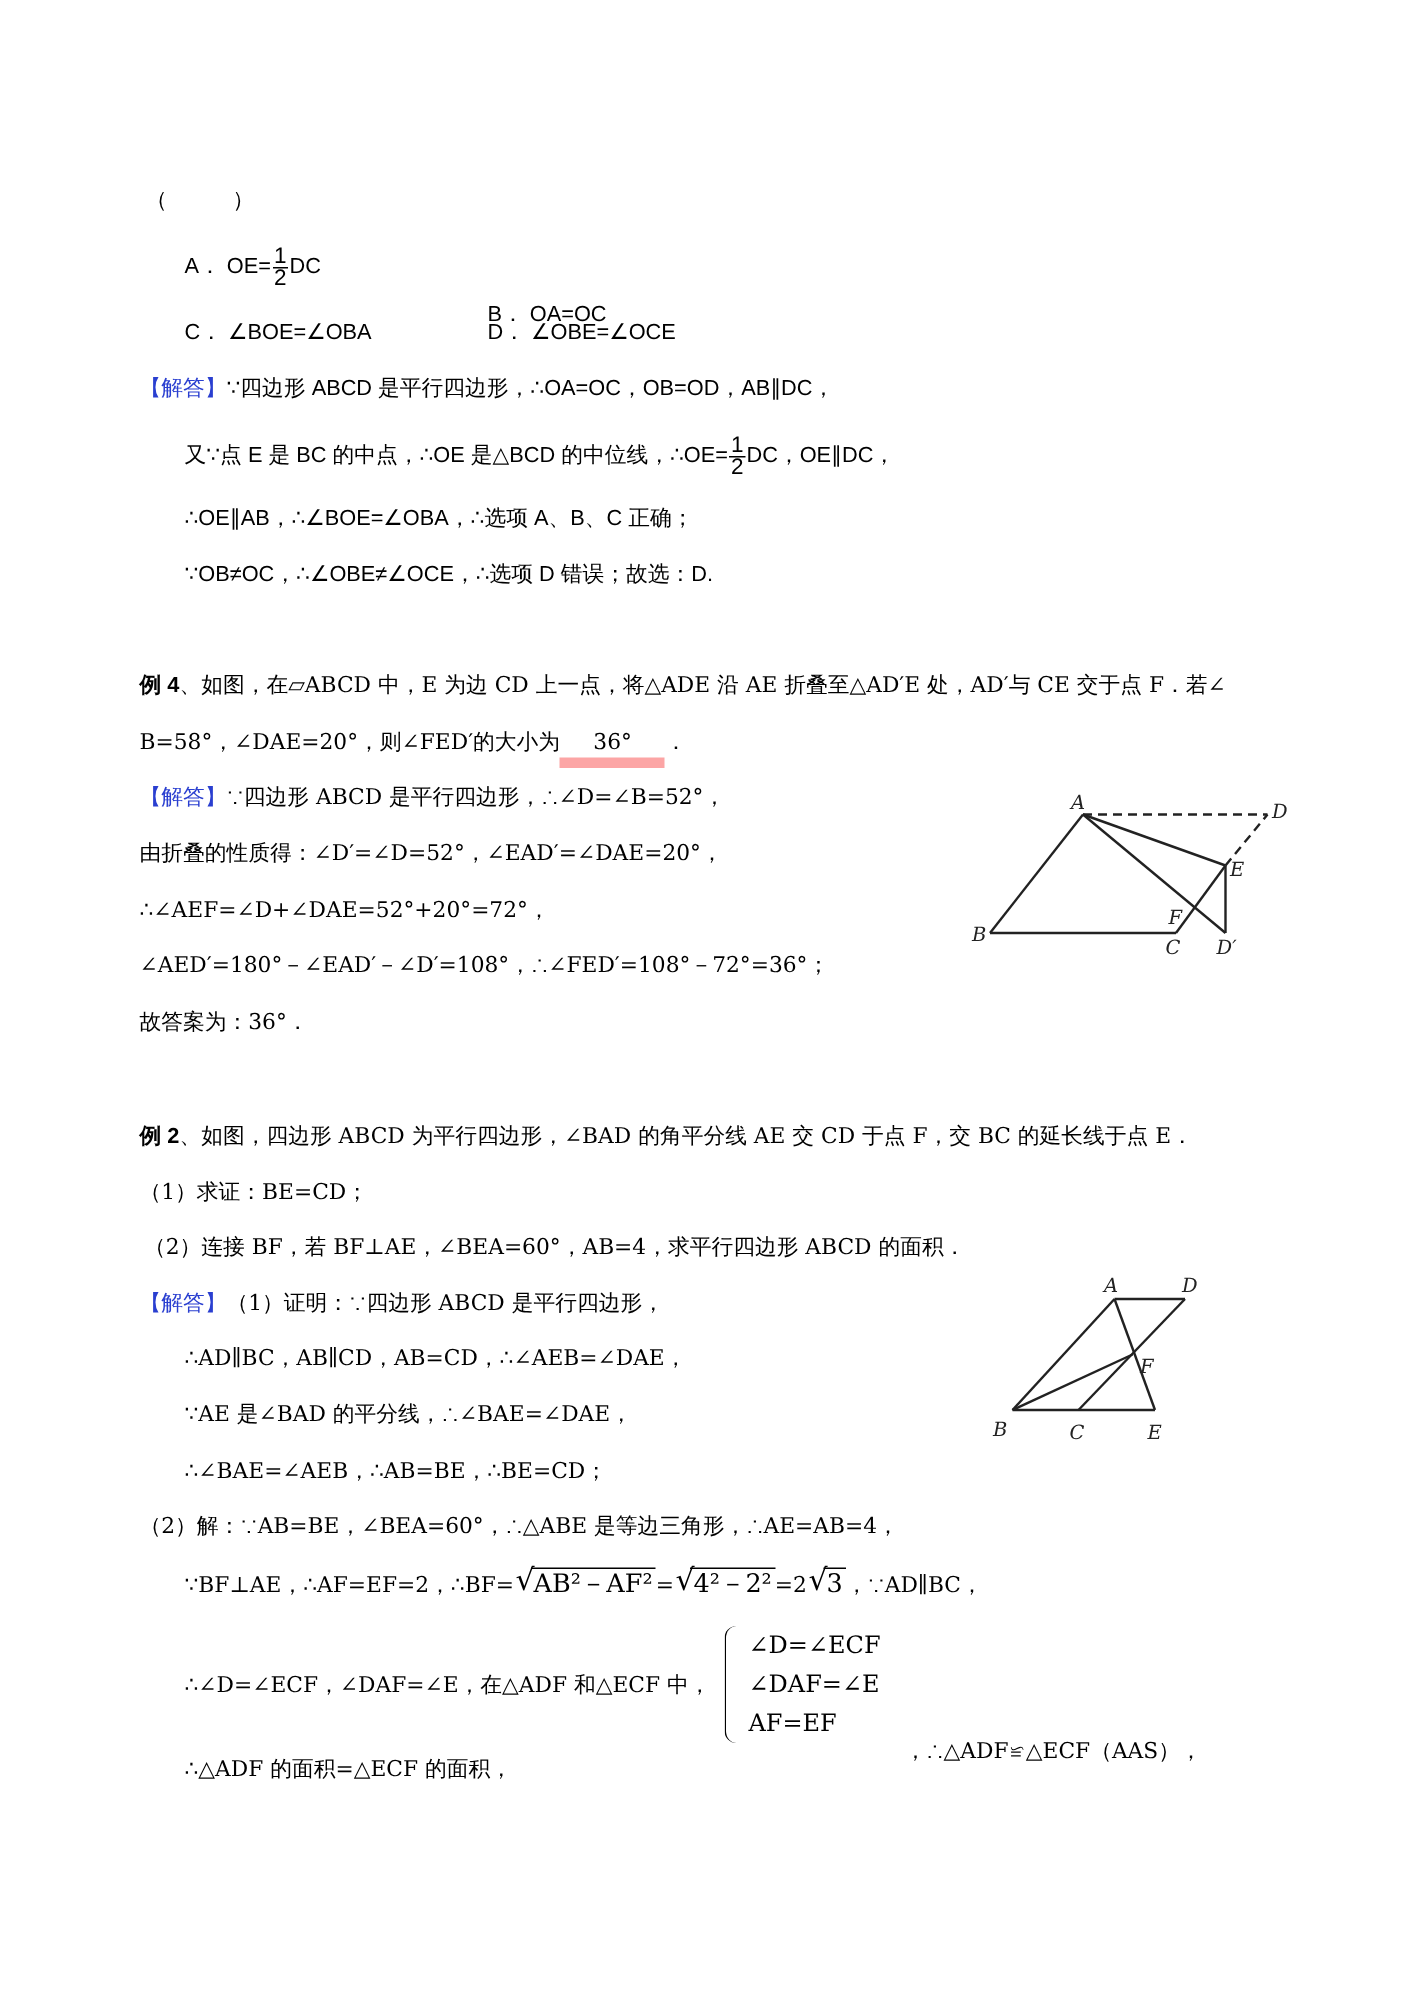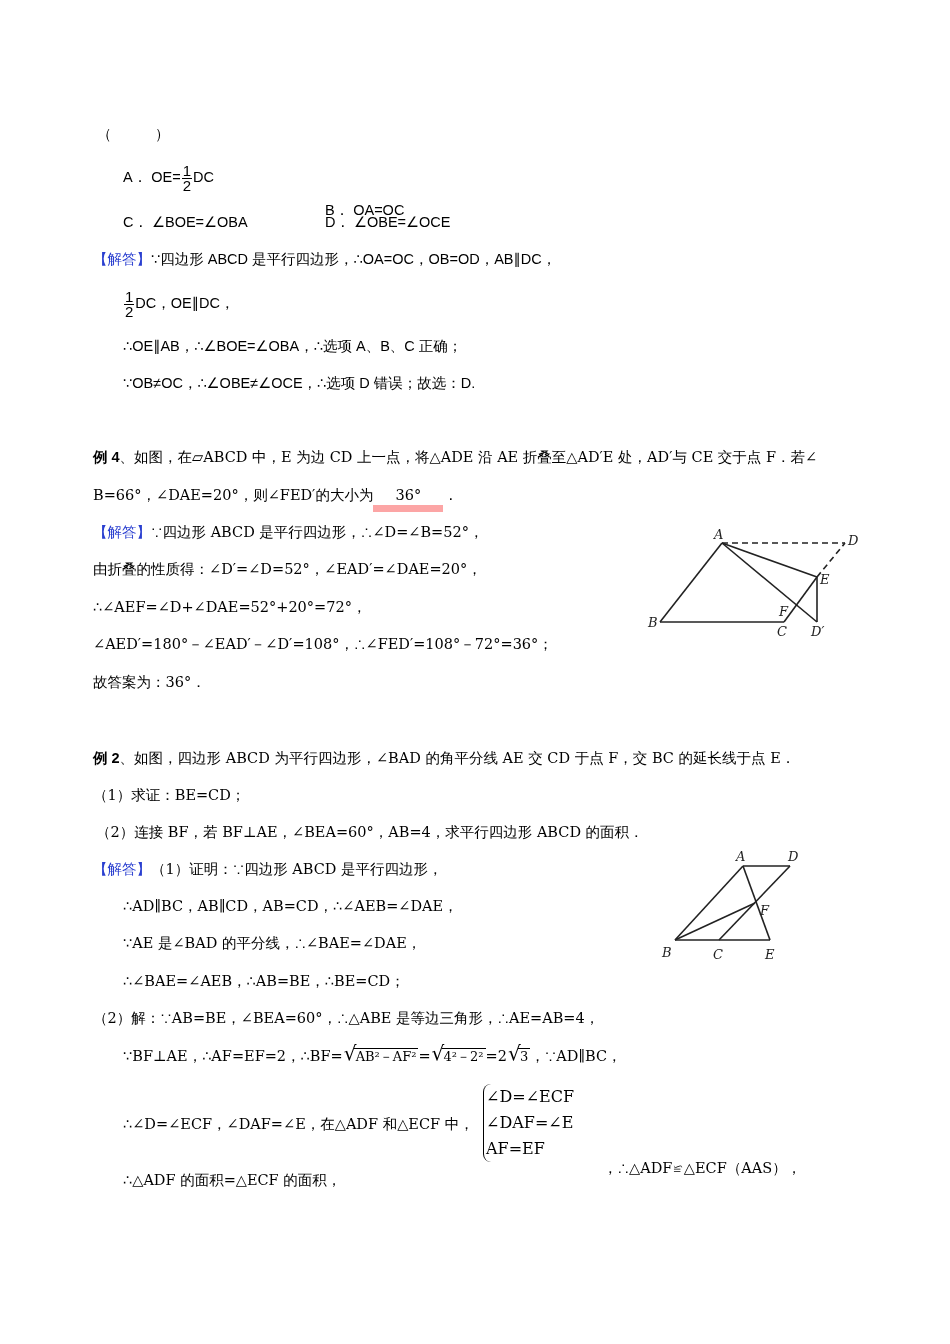--- a/index.html
+++ b/index.html
@@ -7,23 +7,23 @@
          font-family: "DejaVu Serif", "Liberation Serif", serif; color: #000; }
   .line { position: absolute; white-space: nowrap; font-size: 14.5px; line-height: 20px; }
   .sans { font-family: "Liberation Sans", "DejaVu Sans", sans-serif; }
   .label { color: #2a3fd0; }
   .bold { font-weight: bold; }
   .frac { display: inline-block; vertical-align: middle; text-align: center; font-size: 15px; line-height: 14px; margin: 0 1px; }
   .frac .num { display: block; border-bottom: 1px solid #000; padding: 0 1px; }
   .frac .den { display: block; }
   .blank { display: inline-block; border-bottom: 7px solid #fca5a5; min-width: 70px; text-align: center; }
   .sqrt { display: inline-block; position: relative; padding-left: 10px; margin-left: 1px; }
-  .sqrt .bar { border-top: 1px solid #000; padding: 0 2px; font-size: 13px; }
+  .sqrt .bar { border-top: 1px solid #000; padding: 0 2px; font-size: 17px; }
   .sqrt .rad { position: absolute; left: 0; top: -4px; font-size: 20px; line-height: 22px; }
-  .brace-wrap { display: inline-block; position: relative; vertical-align: middle; padding-left: 3px; }
+  .brace-wrap { display: inline-block; position: relative; vertical-align: middle; padding-left: 16px; }
   .brace-wrap .brace { position: absolute; left: 0; top: 0; height: 100%; width: 8px;
                        border-left: 1.5px solid #000; border-radius: 8px 0 0 8px; }
   .brace-wrap .row { display: block; font-size: 16px; line-height: 26px; }
   svg { position: absolute; }
 </style>
 </head>
 <body>
 
 <div class="line sans" style="left:97px; top:124px;">（　　　）</div>
 
@@ -32,30 +32,30 @@
   <span>OE=</span><span class="frac"><span class="num">1</span><span class="den">2</span></span><span>DC</span>
 </div>
 <div class="line sans" style="left:325px; top:166px;margin-top:34px;">B．  OA=OC</div>
 <div class="line sans" style="left:123px; top:212px;">C．  ∠BOE=∠OBA</div>
 <div class="line sans" style="left:325px; top:212px;">D．  ∠OBE=∠OCE</div>
 
 <div class="line sans" style="left:93px; top:249px;">
   <span class="label">【解答】</span><span>∵四边形 ABCD 是平行四边形，∴OA=OC，OB=OD，AB∥DC，</span>
 </div>
 <div class="line sans" style="left:123px; top:290px;">
-  <span class="frac"><span class="num">1</span><span class="den">2</span></span><span>DC，OE∥DC，</span>
+  <span>又∵点 E 是 BC 的中点，∴OE 是△BCD 的中位线，∴OE=</span><span class="frac"><span class="num">1</span><span class="den">2</span></span><span>DC，OE∥DC，</span>
 </div>
 <div class="line sans" style="left:123px; top:336px;">∴OE∥AB，∴∠BOE=∠OBA，∴选项 A、B、C 正确；</div>
 <div class="line sans" style="left:123px; top:373px;">∵OB≠OC，∴∠OBE≠∠OCE，∴选项 D 错误；故选：D.</div>
 
 <div class="line" style="left:93px; top:447px;">
   <span class="bold sans">例 4</span><span>、如图，在▱ABCD 中，E 为边 CD 上一点，将△ADE 沿 AE 折叠至△AD′E 处，AD′与 CE 交于点 F．若∠</span>
 </div>
 <div class="line" style="left:93px; top:485px;">
-  <span>B=66°，∠DAE=20°，则∠FED′的大小为</span><span class="blank">36°</span><span>．</span>
+  <span>B=58°，∠DAE=20°，则∠FED′的大小为</span><span class="blank">36°</span><span>．</span>
 </div>
 
 <div class="line" style="left:93px; top:522px;">
   <span class="label sans">【解答】</span><span>∵四边形 ABCD 是平行四边形，∴∠D=∠B=52°，</span>
 </div>
 <div class="line" style="left:93px; top:559px;">由折叠的性质得：∠D′=∠D=52°，∠EAD′=∠DAE=20°，</div>
 <div class="line" style="left:93px; top:597px;">∴∠AEF=∠D+∠DAE=52°+20°=72°，</div>
 <div class="line" style="left:93px; top:634px;">∠AED′=180°－∠EAD′－∠D′=108°，∴∠FED′=108°－72°=36°；</div>
 <div class="line" style="left:93px; top:672px;">故答案为：36°．</div>
 

